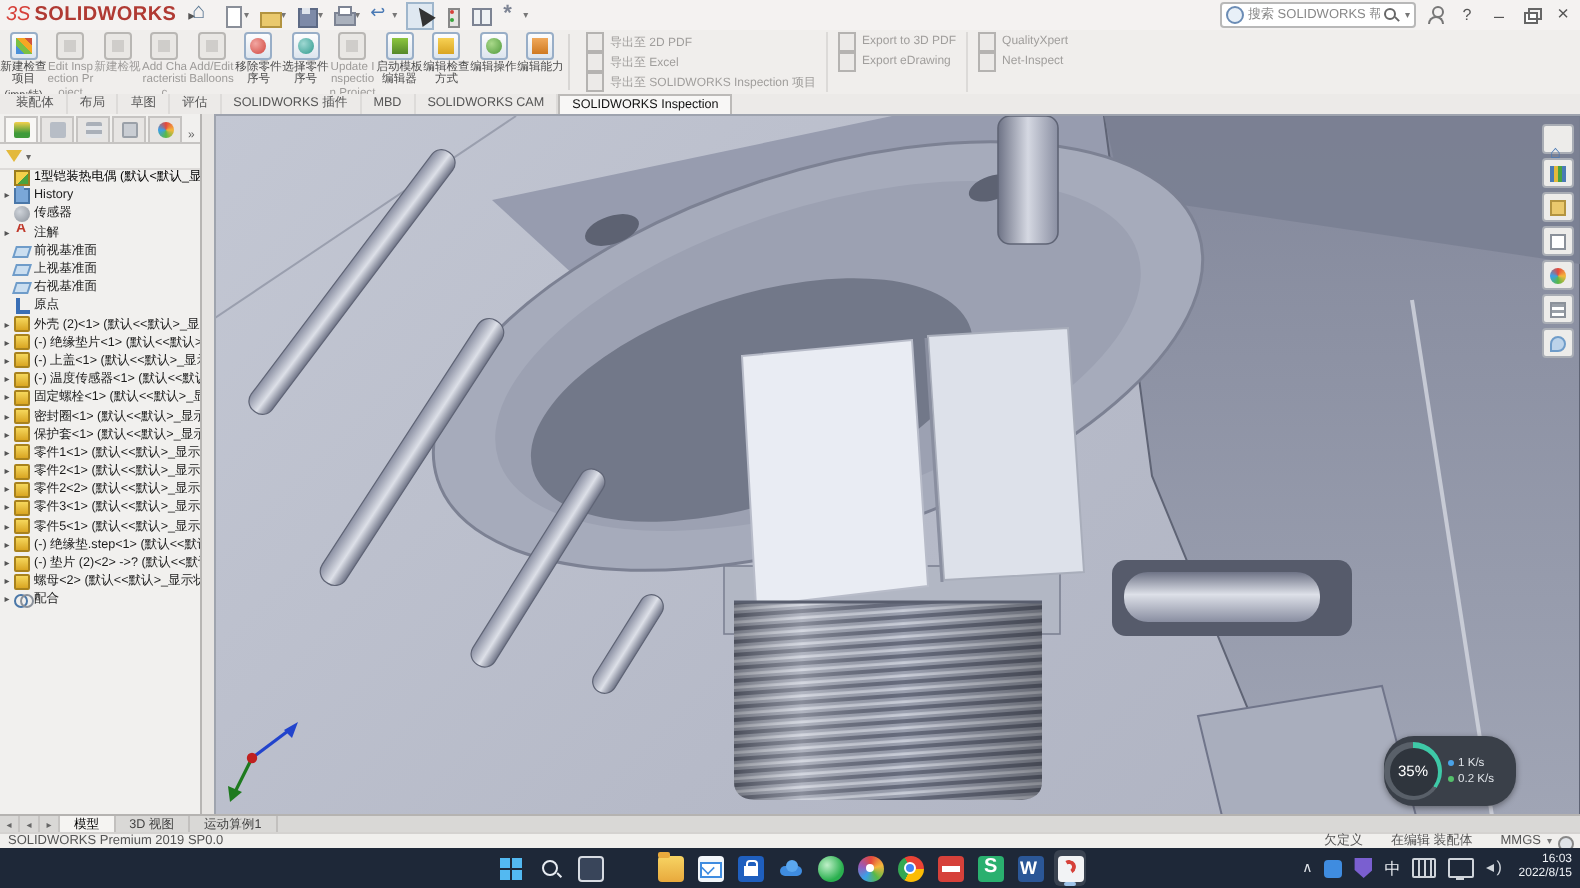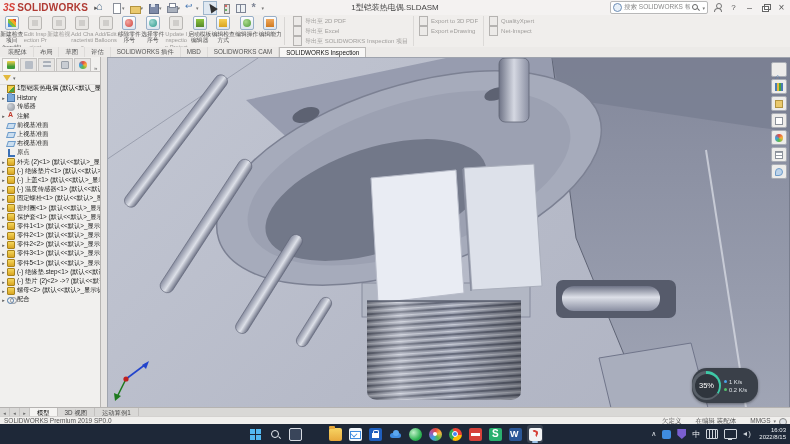--- a/index.html
+++ b/index.html
@@ -2,21 +2,21 @@
 <html><head>
 <meta charset="utf-8">
 <style>
   html,body{margin:0;padding:0;background:#555;}
   #screen{position:relative;width:790px;height:444px;overflow:hidden;
     font-family:"Liberation Sans",sans-serif;background:#f2f0ef;
     -webkit-font-smoothing:antialiased;}
   
   #titlebar{position:absolute;left:0;top:0;width:790px;height:15px;background:#f4f2f1;border-bottom:1px solid #dddbd9;}
   .logo{position:absolute;left:3px;top:1px;height:13px;display:flex;align-items:center;gap:2px;}
-  .logo-3s{font-size:10px;font-weight:bold;font-style:italic;color:#d6413a;text-align:center;}
+  .logo-3s{font-size:10px;font-weight:normal;font-style:italic;color:#d6413a;text-align:center;}
   .logo-txt{font-size:10px;font-weight:bold;color:#b03a33;letter-spacing:.2px;}
   .logo-arrow{font-size:7px;color:#555;margin-left:4px;}
   .logo-arrow::before{content:"▸";}
   #quick-access{position:absolute;left:95px;top:1px;height:13px;display:flex;align-items:center;gap:3px;}
   .qa-btn{display:flex;align-items:center;height:12px;padding:0 1px;}
   .qa-btn.boxed{border:1px solid #9fb6cc;background:#dfe8f1;}
   .qi{display:inline-block;width:10px;height:10px;position:relative;}
   .qi-home::before{content:"⌂";position:absolute;left:0;top:-3px;font-size:11px;color:#5f7b96;}
   .qi-new-doc::before{content:"";position:absolute;left:2px;top:0;width:6px;height:9px;background:#fff;border:1px solid #8a8f99;}
   .qi-open::before{content:"";position:absolute;left:0;top:3px;width:9px;height:6px;background:#eac96d;border:1px solid #b39440;}
@@ -248,21 +248,20 @@
           <span class="qi qi-rebuild"></span>
         </span>
         <span class="qa-btn">
           <span class="qi qi-display-panes"></span>
         </span>
         <span class="qa-btn">
           <span class="qi qi-options-gear"></span>
           <span class="qa-dd"></span>
         </span>
       </div>
-    <div class="win-title">1型铠装热电偶.SLDASM</div>
     <div class="tb-right">
       <div class="searchbox">
         <span class="sb-ico"></span>
         <span class="sb-txt">搜索 SOLIDWORKS 帮助</span>
         <span class="sb-mag"></span>
         <span class="sb-dd"></span>
       </div>
       <span class="wb">
           <span class="person-ic"></span>
         </span>

